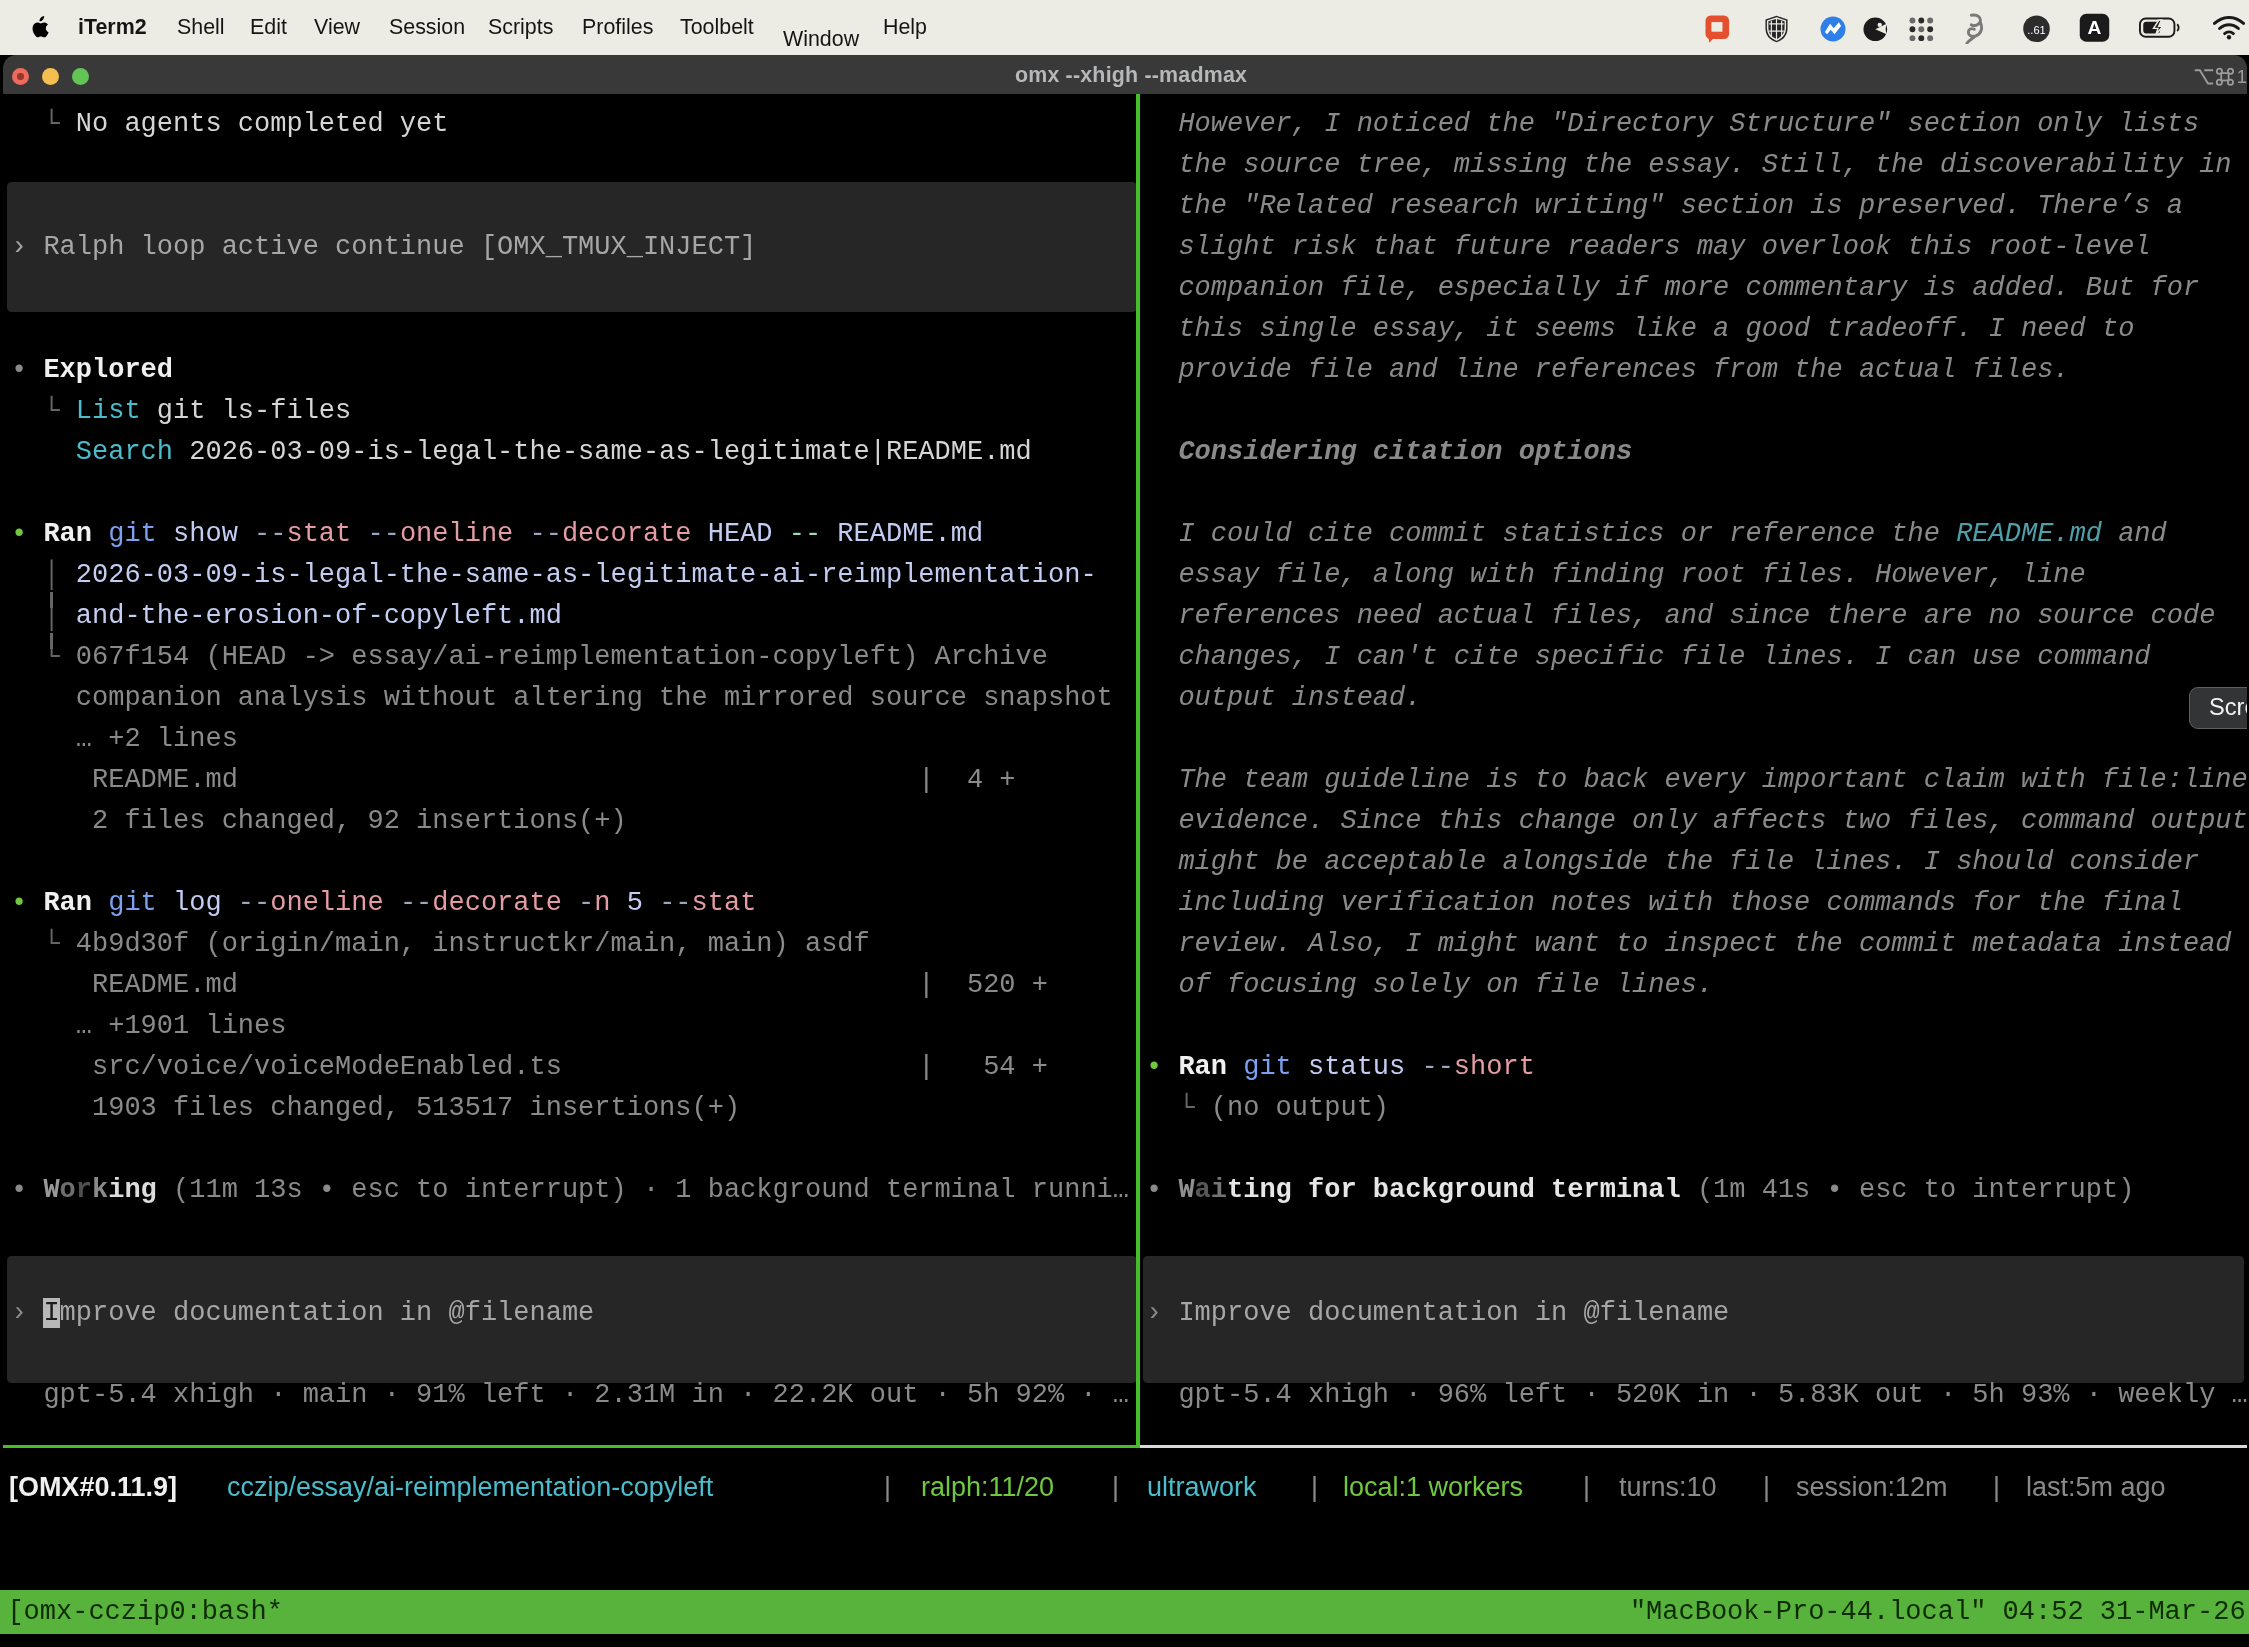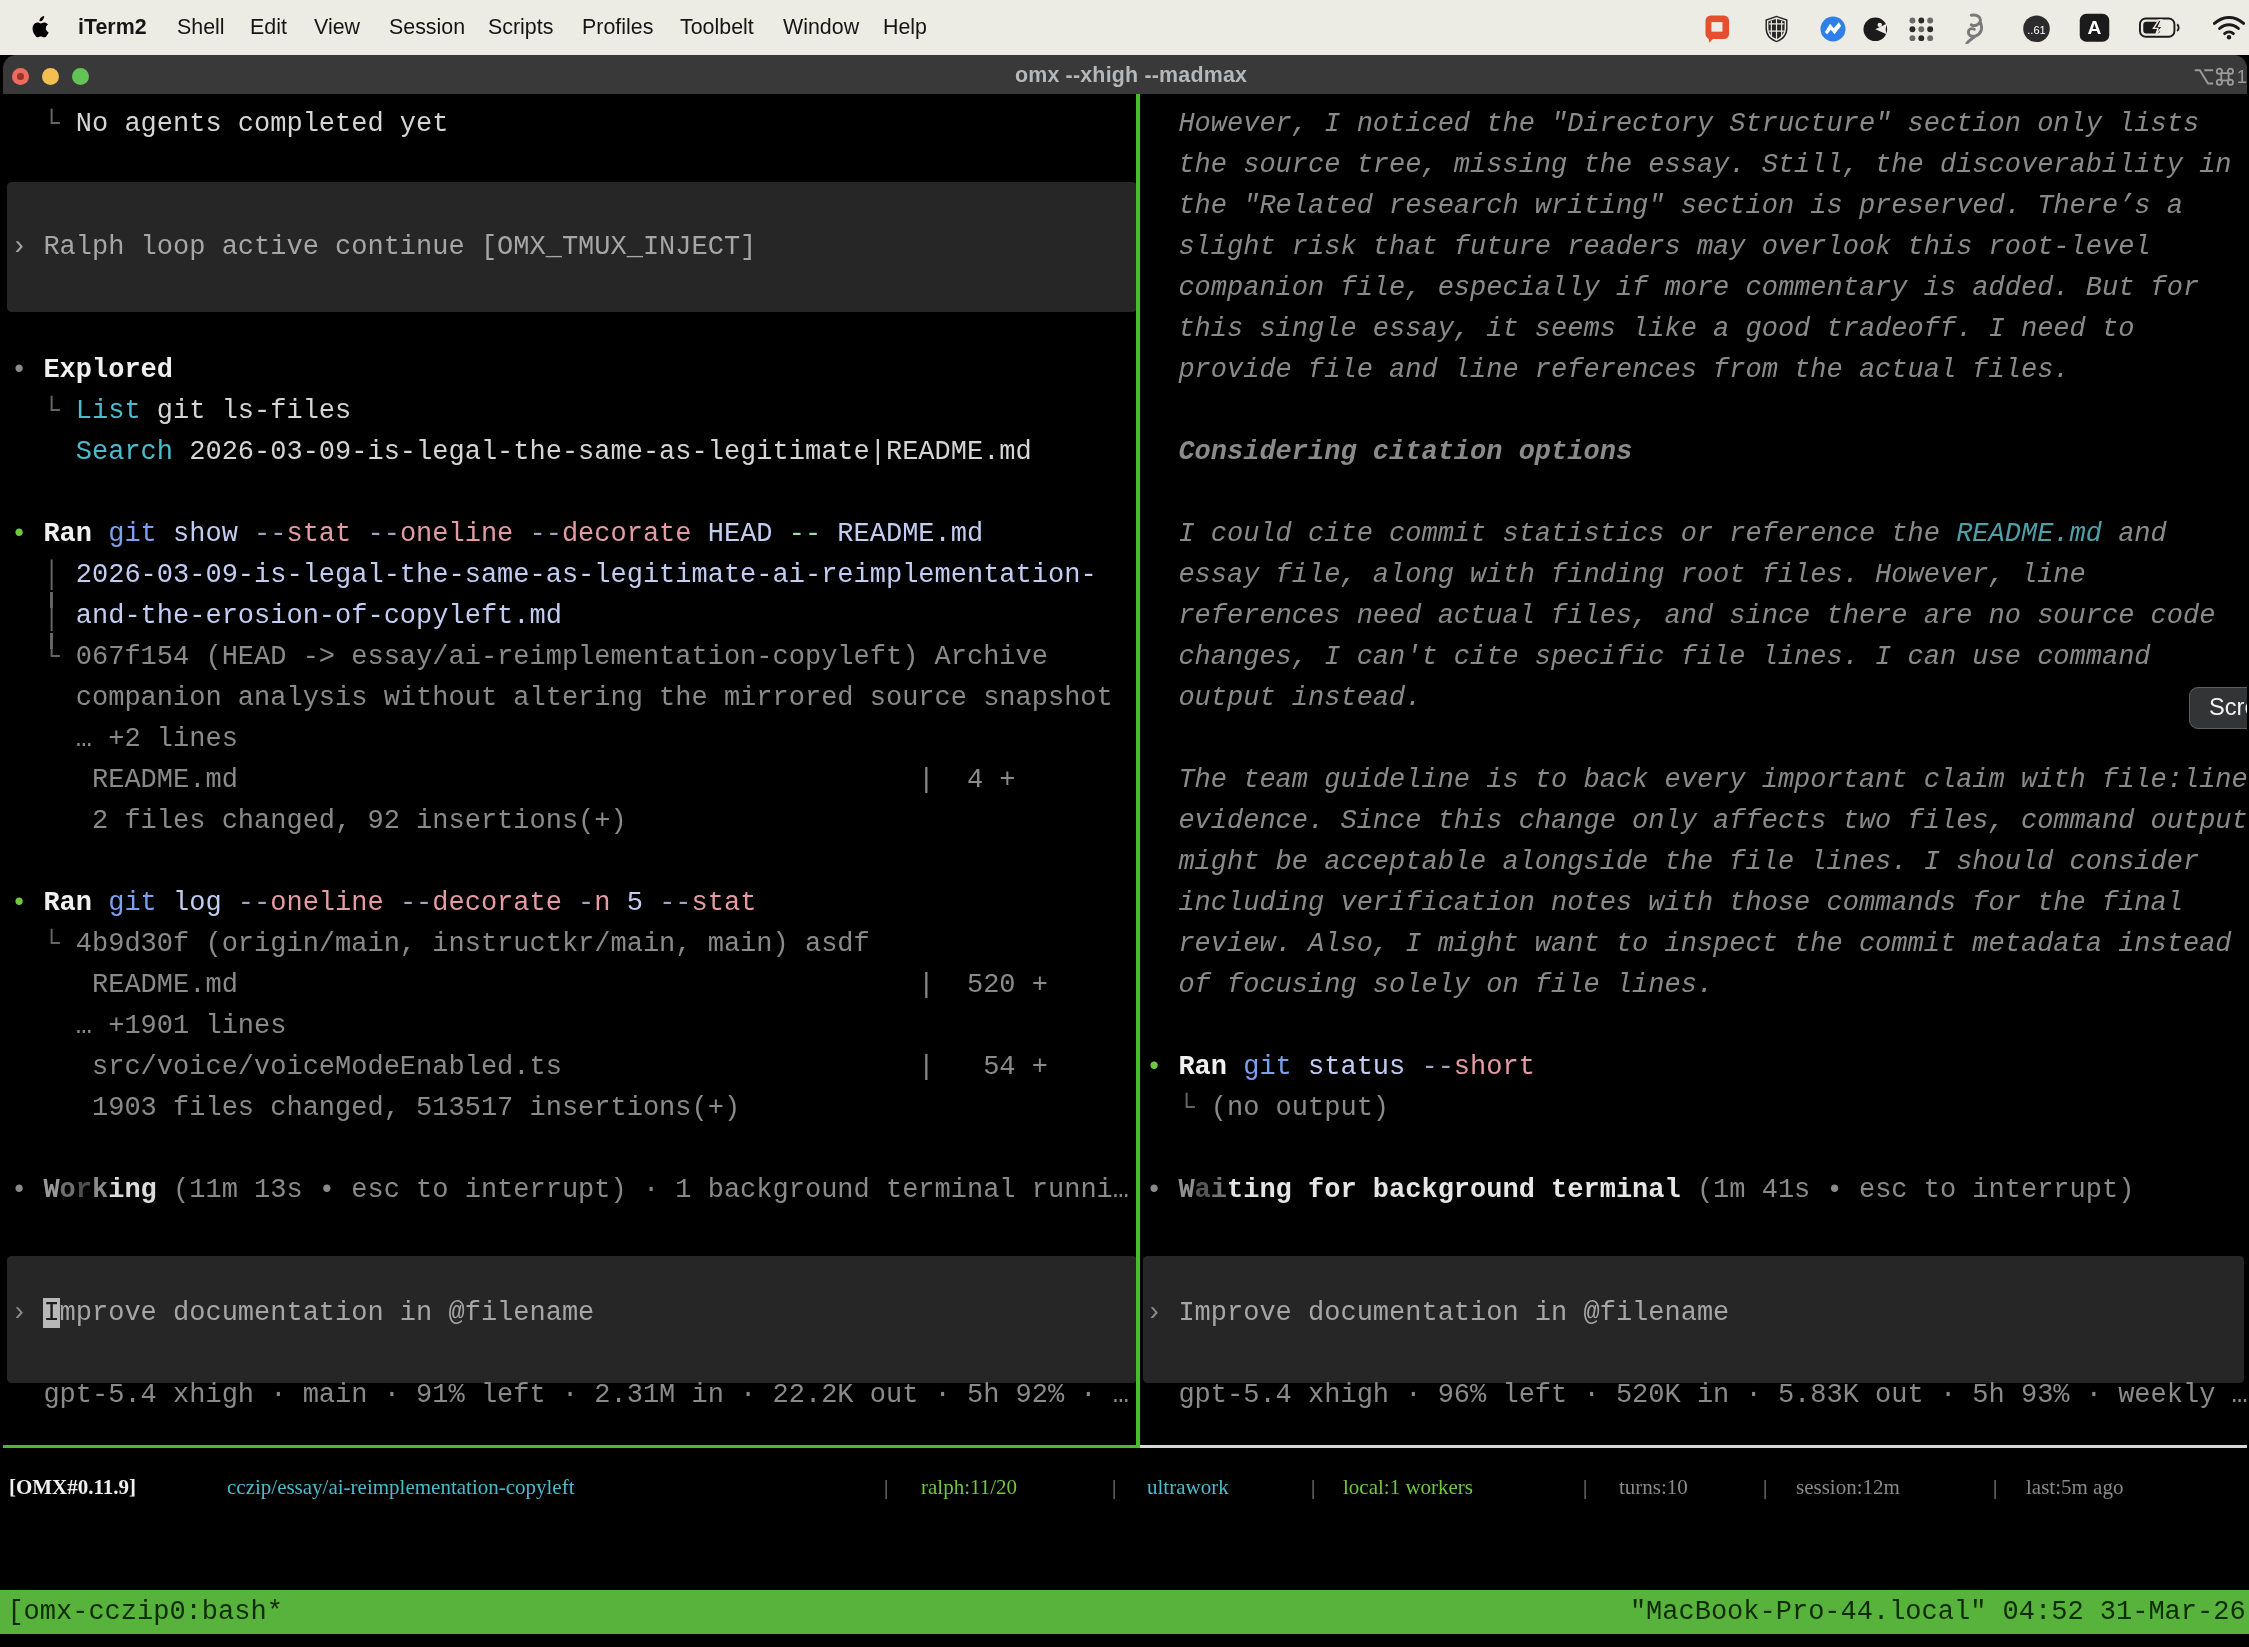--- a/index.html
+++ b/index.html
@@ -20,40 +20,40 @@
 .bl { color:#7d9ff0; }
 .lv { color:#c3cdf2; }
 .pk { color:#e59ba4; }
 .dh { color:#9aa5c0; }
 .mt { color:#9fdcb0; }
 .gb { color:#70c840; }
 .cur { background:#b8b8b8; color:#1c1c1c; }
 .bx { color:#a6a6a6; }
 .ri { color:#4f9fa8; }
 .bi { font-weight:bold; }
-#omxbar span { position:absolute; font-family:Liberation Serif, serif; font-size:21px; line-height:41px; white-space:pre; }
+#omxbar span { position:absolute; font-family:Liberation Sans, sans-serif; font-size:27px; line-height:41px; white-space:pre; }
 #tmuxbar { position:absolute; left:0; top:1590px; width:2250px; height:44px; background:#58b33c; font-family:"Liberation Mono", monospace; font-size:27px; line-height:44px; color:#0e2b02; white-space:pre; }
 #scre { position:absolute; left:2186px; top:593px; width:74px; height:42px; background:#333436; border:1.5px solid #5e5e60; border-radius:8.9px; color:#f2f2f2; font-size:23.6px; line-height:39px; padding-left:19px; font-family:"Liberation Sans", sans-serif; }
 .abs { position:absolute; }
 </style></head>
 <body>
 
 <div id="menubar">
 <svg class="abs" style="left:29.5px; top:16px;" width="19" height="23" viewBox="0 0 24 29">
 <path fill="#000" d="M16.4 4.6c1-1.2 1.7-2.9 1.5-4.6-1.5.1-3.2 1-4.3 2.2-.9 1-1.8 2.8-1.6 4.4 1.7.2 3.4-.8 4.4-2zM20 15.4c0-3.1 2.6-4.6 2.7-4.7-1.5-2.1-3.7-2.4-4.5-2.5-1.9-.2-3.7 1.1-4.7 1.1-1 0-2.5-1.1-4.1-1-2.1 0-4 1.2-5.1 3.1-2.2 3.8-.6 9.4 1.6 12.4 1 1.5 2.3 3.2 3.9 3.1 1.6-.1 2.2-1 4.1-1 1.9 0 2.4 1 4.1 1 1.7 0 2.8-1.5 3.8-3 1.2-1.7 1.7-3.4 1.7-3.5-.1 0-3.5-1.3-3.5-5z"></path>
     </svg>
 <span class="mi" style="left:78px;font-weight:bold;">iTerm2</span>
 <span class="mi" style="left:177px;">Shell</span>
 <span class="mi" style="left:250px;">Edit</span>
 <span class="mi" style="left:314px;">View</span>
 <span class="mi" style="left:389px;">Session</span>
 <span class="mi" style="left:488px;">Scripts</span>
 <span class="mi" style="left:582px;">Profiles</span>
 <span class="mi" style="left:680px;">Toolbelt</span>
-<span class="mi" style="left:783px;">Window</span>
+<span class="mi" style="left:783px;margin-top:12px;">Window</span>
 <span class="mi" style="left:883px;">Help</span>
 <svg class="abs" style="left:1704px; top:14px;" width="26.6" height="29.5" viewBox="0 0 36 40">
 <rect x="2" y="2" width="32" height="32" rx="7" fill="#E4502E"></rect>
 <rect x="10" y="11" width="15" height="13" fill="#EDECE4"></rect>
 <path d="M6 32 L14 32 L7 39 Z" fill="#E4502E"></path>
     </svg>
 <svg class="abs" style="left:1764px; top:14.8px;" width="25" height="28" viewBox="0 0 34 38">
 <path d="M17 1 L32 6 V18 C32 28 26 34 17 37 C8 34 2 28 2 18 V6 Z" fill="#262626"></path>
 <path d="M17 4 L29 8 V18 C29 26 24 31 17 34 C10 31 5 26 5 18 V8 Z" fill="none" stroke="#EDECE4" stroke-width="2"></path>
 <path d="M7 12 H27 M7 22 H27 M17 5 V33 M10 8 V30 M24 8 V30" stroke="#EDECE4" stroke-width="1.6" fill="none"></path>

